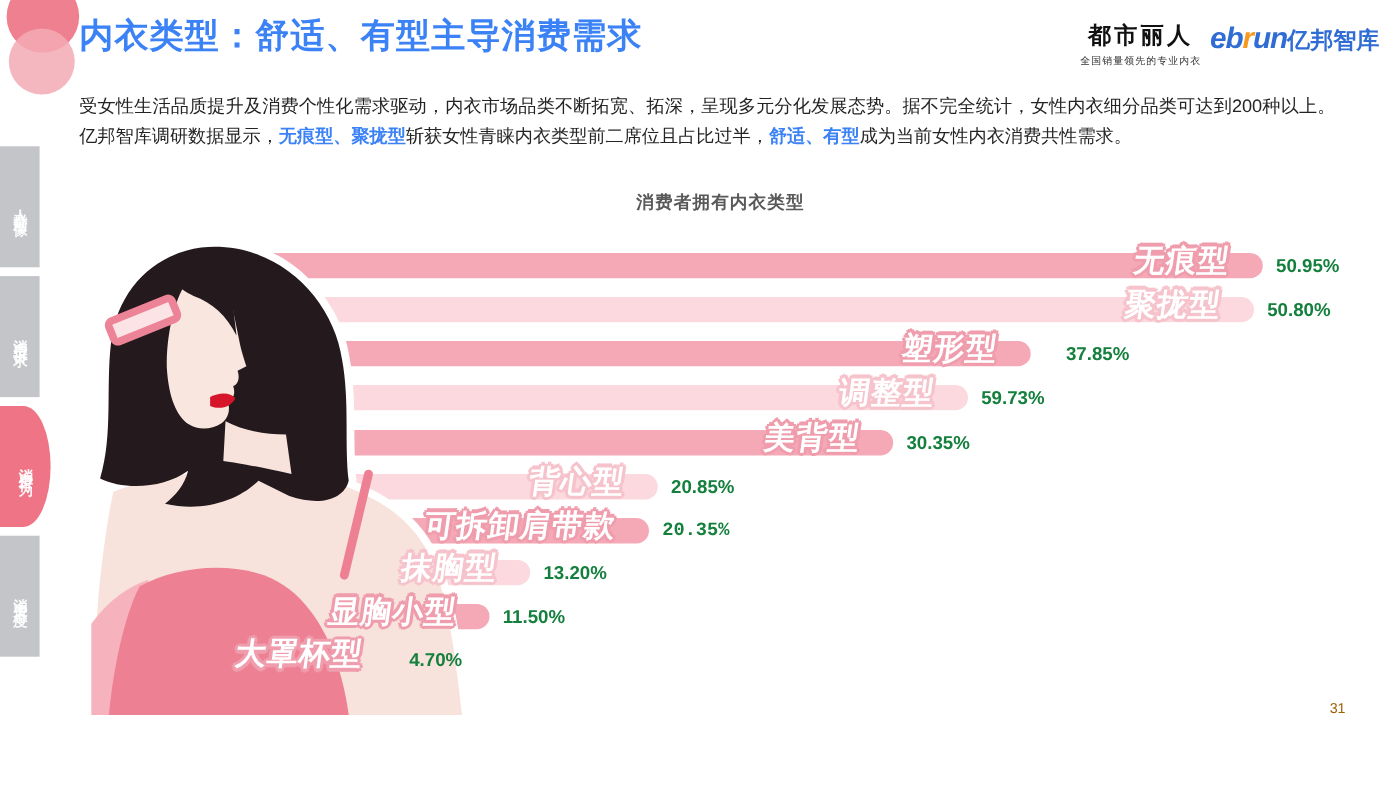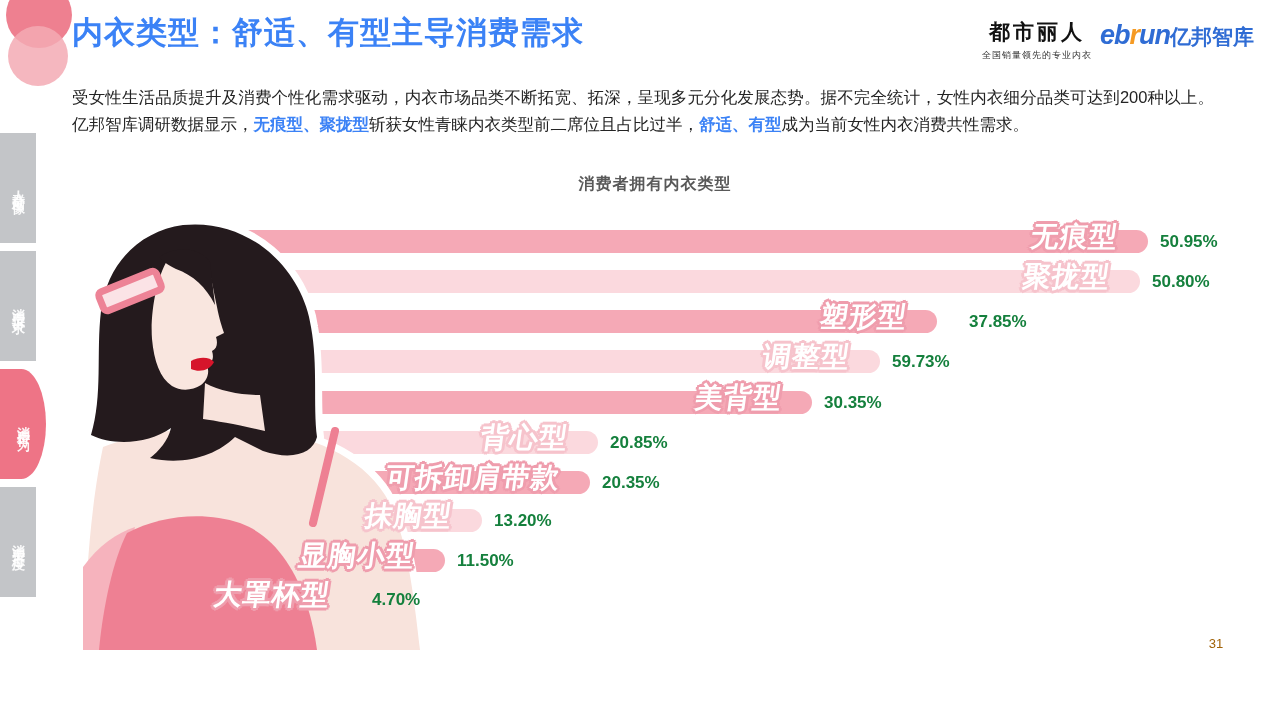--- a/index.html
+++ b/index.html
@@ -97,21 +97,21 @@
       <div class="bar-label light" style="right: 419px; top: 338px;">调整型</div>
       <div class="bar-pct" style="left: 892px; top: 350px;">59.73%</div>
       <div class="bar dark" style="left: 190px; top: 391px; width: 622px; height: 23px;"></div>
       <div class="bar-label dark" style="right: 487px; top: 379px;">美背型</div>
       <div class="bar-pct" style="left: 824px; top: 391px;">30.35%</div>
       <div class="bar light" style="left: 190px; top: 431px; width: 408px; height: 23px;"></div>
       <div class="bar-label light" style="right: 701px; top: 419px;">背心型</div>
       <div class="bar-pct" style="left: 610px; top: 431px;">20.85%</div>
       <div class="bar dark" style="left: 190px; top: 471px; width: 400px; height: 23px;"></div>
       <div class="bar-label dark" style="right: 709px; top: 459px;">可拆卸肩带款</div>
-      <div class="bar-pct" style="left: 602px; top: 471px;">20.35%</div>
+      <div class="bar-pct" style="left: 602px; top: 471px; font-family: Liberation Mono, monospace;">20.35%</div>
       <div class="bar light" style="left: 190px; top: 509px; width: 292px; height: 23px;"></div>
       <div class="bar-label light" style="right: 817px; top: 497px;">抹胸型</div>
       <div class="bar-pct" style="left: 494px; top: 509px;">13.20%</div>
       <div class="bar dark" style="left: 190px; top: 549px; width: 255px; height: 23px;"></div>
       <div class="bar-label dark" style="right: 854px; top: 537px;">显胸小型</div>
       <div class="bar-pct" style="left: 457px; top: 549px;">11.50%</div>
       <div class="bar dark" style="left: 190px; top: 588px; width: 170px; height: 23px;"></div>
       <div class="bar-label dark" style="right: 939px; top: 576px;">大罩杯型</div>
       <div class="bar-pct" style="left: 372px; top: 588px;">4.70%</div>
     </div>

